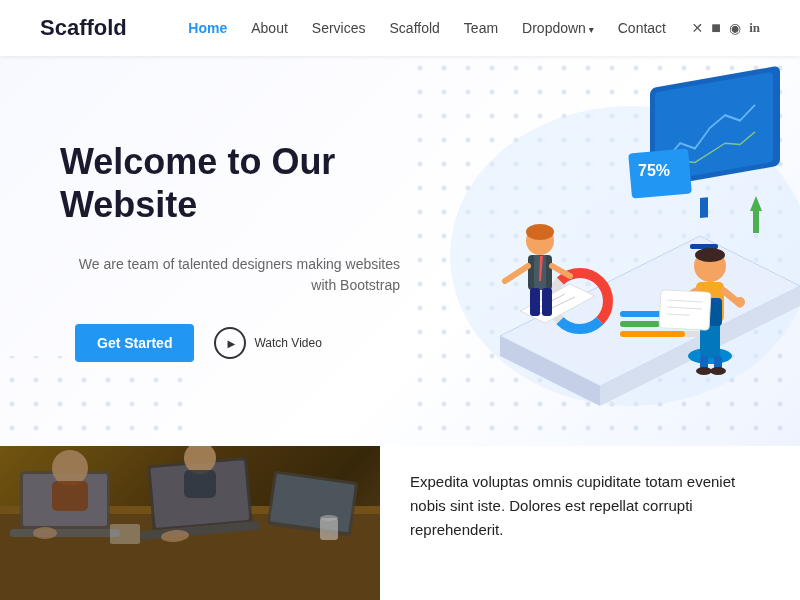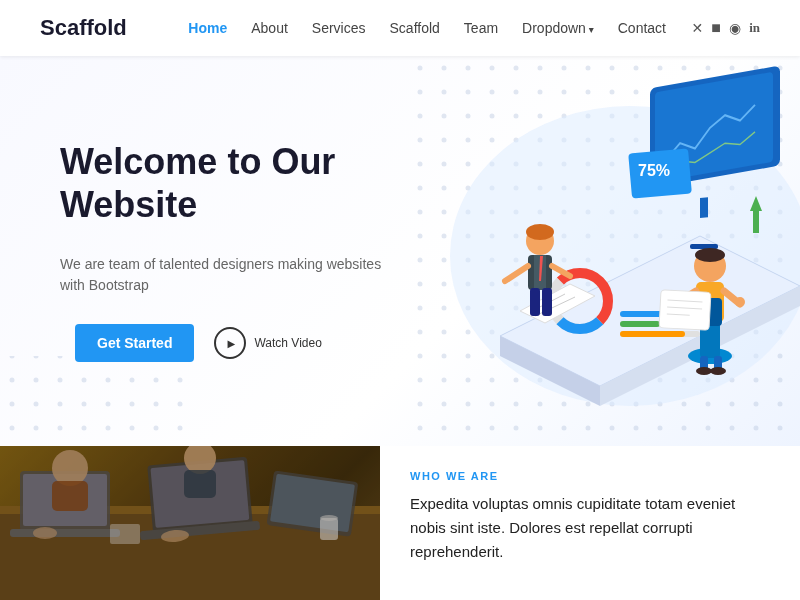--- a/index.html
+++ b/index.html
@@ -75,20 +75,21 @@
       font-weight: 800;
       color: #1a1a2e;
       line-height: 1.2;
       margin-bottom: 28px;
     }
     .hero-subtitle {
       font-size: 14px;
       color: #666;
       margin-bottom: 28px;
       line-height: 1.5;
+      text-align: right;
     }
     .hero-actions {
       display: flex;
       align-items: center;
       gap: 20px;
     }
     .btn-primary {
       background: #2196f3;
       color: #fff;
       border: none;
@@ -348,16 +349,15 @@
 
       <rect x="320" y="72" width="18" height="22" rx="3" fill="#fff" opacity="0.6"></rect>
       <ellipse cx="329" cy="72" rx="9" ry="3" fill="#ddd" opacity="0.6"></ellipse>
 
       <rect x="110" y="78" width="30" height="20" rx="2" fill="white" opacity="0.4"></rect>
 
       <rect x="0" y="0" width="380" height="154" fill="rgba(40,25,5,0.25)"></rect>
     </svg>
   </div>
   <div class="bottom-text">
-    <div class="bottom-label">WHO WE ARE</div>
     <p class="bottom-heading">Expedita voluptas omnis cupiditate totam eveniet nobis sint iste. Dolores est repellat corrupti reprehenderit.</p>
   </div>
 </div>
 
 </body></html>

